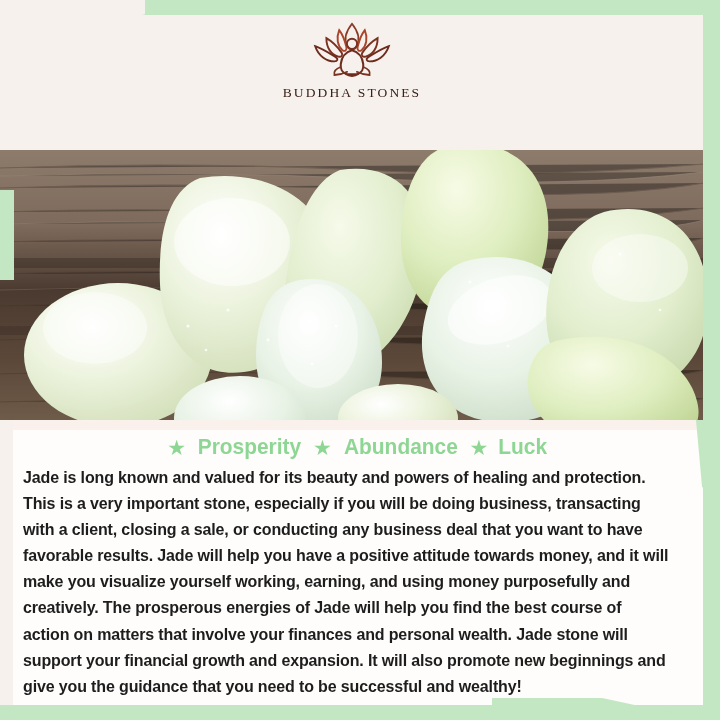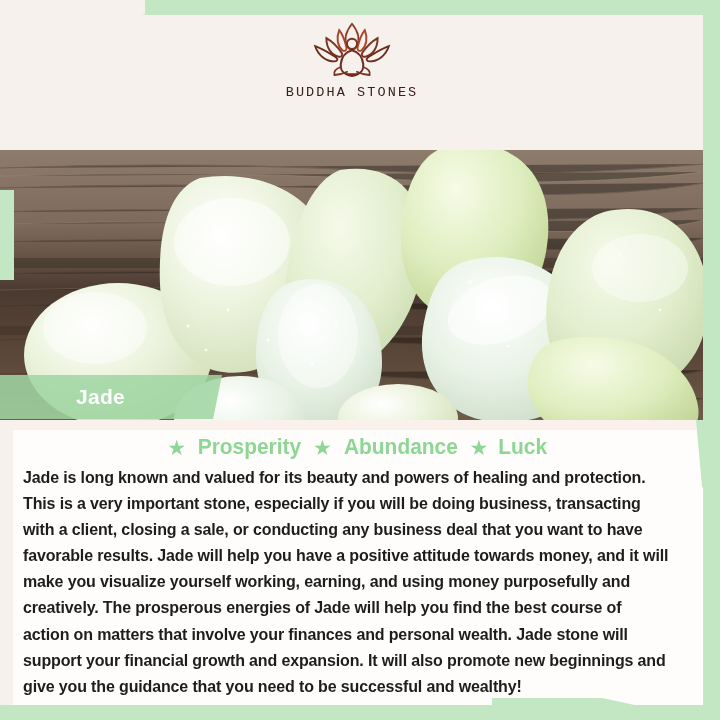--- a/index.html
+++ b/index.html
@@ -51,21 +51,21 @@
   }
   .logo-wrap {
     position:absolute;
     left:0; right:0; top:4px;
     display:flex; flex-direction:column;
     align-items:center;
   }
   .logo-mark { width:96px; height:64px; display:block; }
   .logo-text {
     margin-top:2px;
-    font-family:Liberation Mono, monospace;
+    font-family:Liberation Serif, serif;
     font-size:13.5px;
     letter-spacing:2.1px;
     color:#3a2018;
     font-weight:400;
   }
 
   
   .title-banner {
     position:absolute;
     left:148px; top:107px;
@@ -314,23 +314,20 @@
         <circle cx="470" cy="132" r="1.4"></circle>
           <circle cx="508" cy="196" r="1.3"></circle>
         <circle cx="620" cy="104" r="1.5"></circle>
           <circle cx="660" cy="160" r="1.3"></circle>
       </g>
     </svg>
   </div>
 
   <div class="photo-left-tab"></div>
 
-  <div class="jade-band">
-    <span class="jade-label">Jade</span>
-  </div>
 
   <div class="content">
     <div class="content-top-strip"></div>
     <div class="content-notch"></div>
 
     <div class="keywords">
       <span class="kw-star">★</span>
       <span class="kw-word">Prosperity</span>
       <span class="kw-star">★</span>
       <span class="kw-word">Abundance</span>

